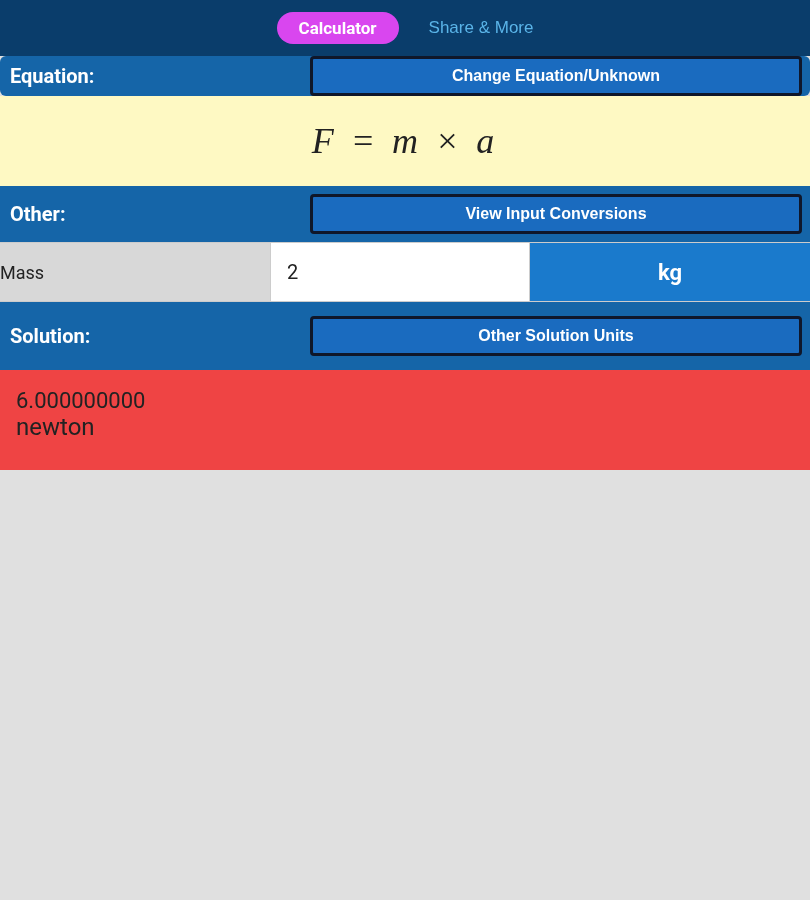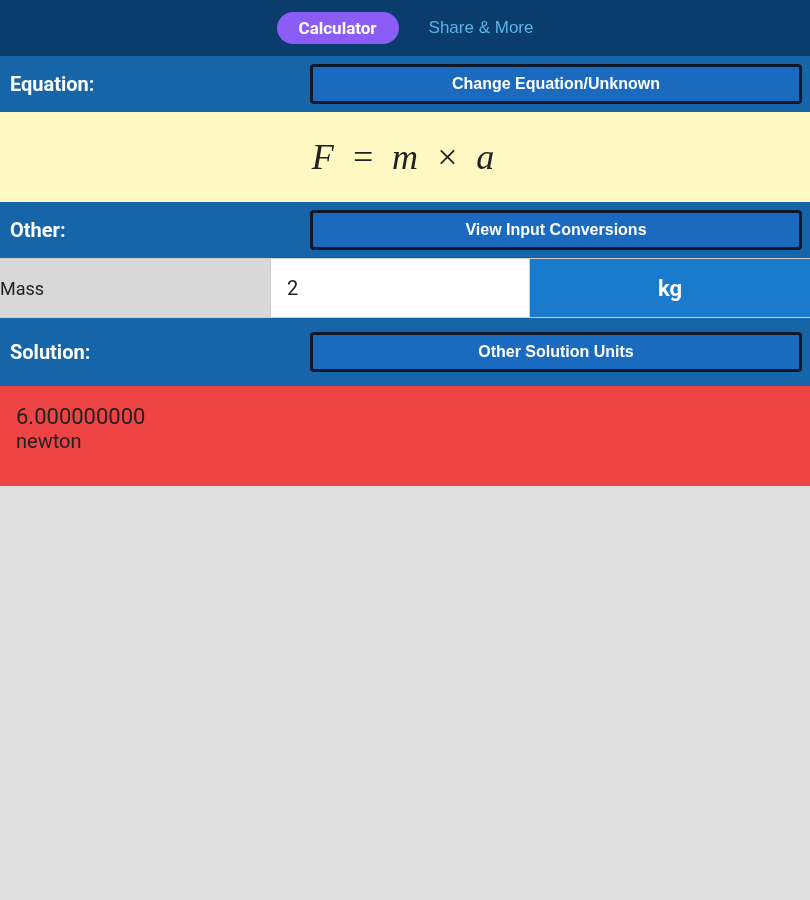--- a/index.html
+++ b/index.html
@@ -20,21 +20,21 @@
     .header {
       background-color: #0a3d6b;
       display: flex;
       align-items: center;
       justify-content: center;
       height: 56px;
       gap: 30px;
     }
 
     .header .tab-calculator {
-      background-color: #8b5cf6;
+      background-color: #d946ef;
       color: #ffffff;
       border-radius: 20px;
       padding: 6px 22px;
       font-size: 17px;
       font-weight: bold;
       cursor: pointer;
     }
 
     .header .tab-share {
       color: #5ab4e8;
@@ -42,22 +42,23 @@
       cursor: pointer;
       background: none;
       border: none;
     }
 
     
     .equation-row {
       background-color: #1565a8;
       display: flex;
       align-items: center;
-      height: 56px;
+      height: 40px;
       padding: 0 0 0 0;
+      border-radius: 6px;
     }
 
     .row-label {
       color: #ffffff;
       font-size: 20px;
       font-weight: bold;
       padding-left: 10px;
       width: 310px;
       flex-shrink: 0;
     }
@@ -165,21 +166,21 @@
       padding: 18px 16px;
       min-height: 100px;
     }
 
     .solution-value {
       font-size: 22px;
       color: #222;
     }
 
     .solution-unit {
-      font-size: 20px;
+      font-size: 24px;
       color: #222;
     }
 
     .bottom-area {
       background-color: #e0e0e0;
       flex: 1;
       height: calc(900px - 56px - 56px - 90px - 56px - 120px - 56px - 80px);
     }
   </style>
 </head>

